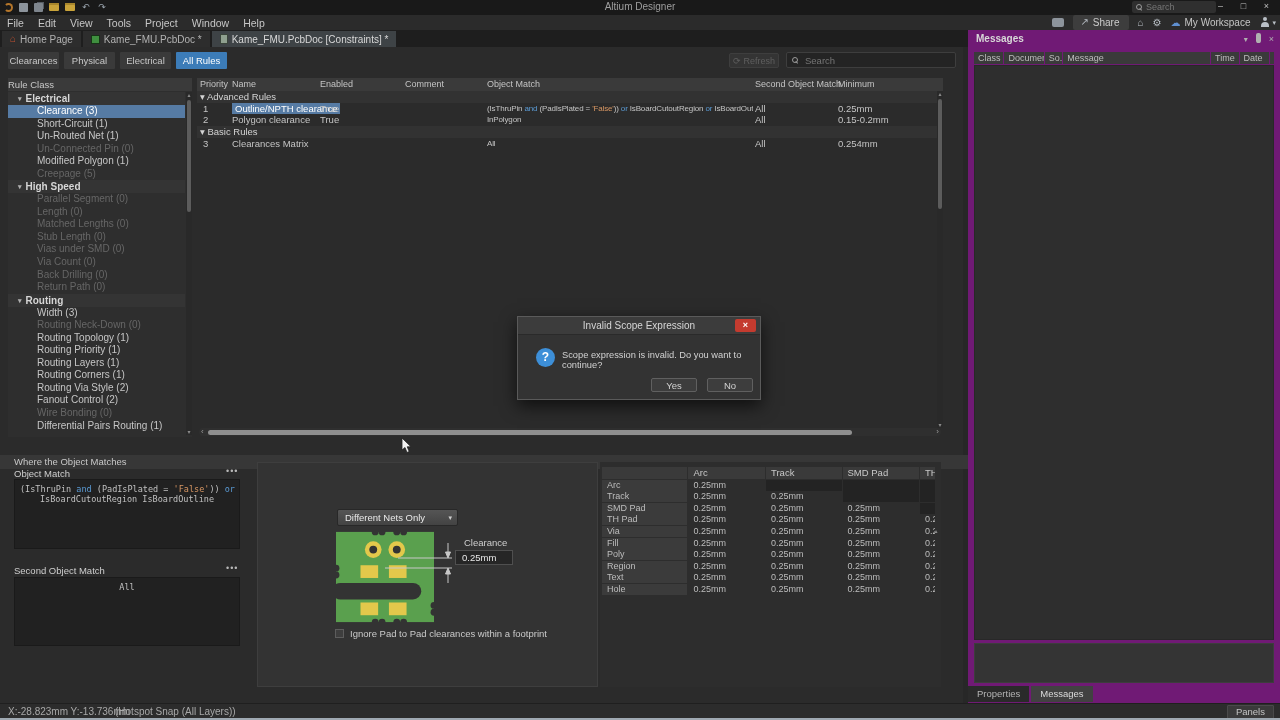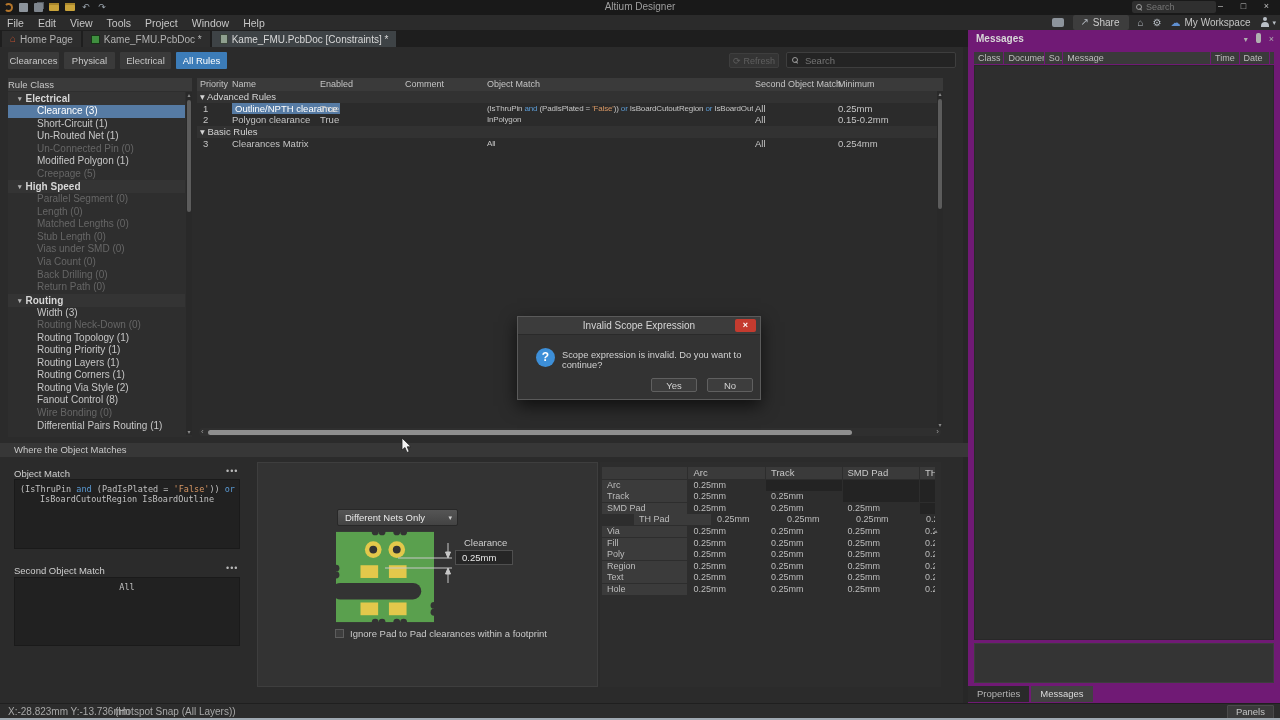--- a/index.html
+++ b/index.html
@@ -66,21 +66,21 @@
   .g-row.g-group{background:#323232;color:#d4d4d4;}
   .gc{position:absolute;top:0;line-height:11.65px;white-space:nowrap;}
   .gc .sel{background:var(--sel);color:#fff;padding:0 3px;}
   .gc.expr{font-size:8px;letter-spacing:-0.15px;width:266px;overflow:hidden;}
   .tk-kw{color:#5b9bd5;}
   .tk-str{color:#d79663;}
   .hscroll{position:absolute;height:8px;background:#2f2f2f;border-radius:4px;}
   .hthumb{position:absolute;top:1.5px;height:5px;background:#8f8f8f;border-radius:3px;}
   .harrow{position:absolute;top:0;font-size:8px;line-height:8px;color:#9a9a9a;}
   
-  .where-bar{position:absolute;left:0;top:396px;width:994px;height:14px;background:#373737;font-size:9.5px;color:#c8c8c8;line-height:14px;padding-left:14px;box-sizing:border-box;}
+  .where-bar{position:absolute;left:0;top:408px;width:994px;height:14px;background:#373737;font-size:9.5px;color:#c8c8c8;line-height:14px;padding-left:14px;box-sizing:border-box;}
   .om-label{position:absolute;font-size:9.5px;color:#cfcfcf;}
   .om-dots{position:absolute;color:#b8b8b8;font-size:9px;letter-spacing:1px;}
   .om-box{position:absolute;left:14px;width:226px;background:#212121;border:1px solid #1a1a1a;font-family:"DejaVu Sans Mono",monospace;font-size:8.5px;line-height:10px;padding:4px 5px;color:#c0c0c0;box-sizing:border-box;text-align:center;}
   
   .preview{position:absolute;left:257px;top:415px;width:341px;height:225px;background:#333333;border:1px solid #3e3e3e;box-sizing:border-box;}
   .dropdown{position:absolute;left:79px;top:46px;width:121px;height:17px;background:linear-gradient(#555,#434343);border:1px solid #282828;border-radius:2px;font-size:9.5px;color:#eaeaea;line-height:16px;padding-left:7px;box-sizing:border-box;}
   .dropdown .dd-arrow{position:absolute;right:5px;top:0;font-size:7px;color:#cfcfcf;line-height:16px;}
   .clr-label{position:absolute;left:206px;top:74px;font-size:9.5px;color:#cfcfcf;}
   .clr-input{position:absolute;left:197px;top:87px;width:58px;height:15px;background:#262626;border:1px solid #4f4f4f;font-size:9.5px;color:#e8e8e8;line-height:14px;padding-left:6px;box-sizing:border-box;}
   .chk{position:absolute;left:77px;top:166px;width:9px;height:9px;background:#3e3e3e;border:1px solid #5d5d5d;box-sizing:border-box;}
@@ -238,21 +238,21 @@
             <span class="tri">▾</span>
             <span>Routing</span>
           </div>
           <div class="tree-item">Width (3)</div>
           <div class="tree-item disabled">Routing Neck-Down (0)</div>
           <div class="tree-item">Routing Topology (1)</div>
           <div class="tree-item">Routing Priority (1)</div>
           <div class="tree-item">Routing Layers (1)</div>
           <div class="tree-item">Routing Corners (1)</div>
           <div class="tree-item">Routing Via Style (2)</div>
-          <div class="tree-item">Fanout Control (8)</div>
+          <div class="tree-item">Fanout Control (2)</div>
           <div class="tree-item disabled">Wire Bonding (0)</div>
           <div class="tree-item">Differential Pairs Routing (1)</div>
         </div>
       <div class="vscroll" style="right:0;top:14px;bottom:2px;">
         <span class="sarrow" style="top:0;">▴</span>
         <div class="vthumb" style="top:8px;height:112px;"></div>
         <span class="sarrow" style="bottom:0;">▾</span>
       </div>
     </div>
 
@@ -399,21 +399,21 @@
             <div class="m-cell m-empty" style="width: 15px;"></div>
           </div>
           <div class="m-row">
             <div class="m-cell m-label" style="width: 86px;">SMD Pad</div>
             <div class="m-cell m-val" style="width: 77px;">0.25mm</div>
             <div class="m-cell m-val" style="width: 76px;">0.25mm</div>
             <div class="m-cell m-val" style="width: 77px;">0.25mm</div>
             <div class="m-cell m-empty" style="width: 15px;"></div>
           </div>
           <div class="m-row">
-            <div class="m-cell m-label" style="width: 86px; margin-left: 32px;">TH Pad</div>
+            <div class="m-cell m-label" style="width: 86px;">TH Pad</div>
             <div class="m-cell m-val" style="width: 77px;">0.25mm</div>
             <div class="m-cell m-val" style="width: 76px;">0.25mm</div>
             <div class="m-cell m-val" style="width: 77px;">0.25mm</div>
             <div class="m-cell m-val" style="width: 15px;">0.2</div>
           </div>
           <div class="m-row">
             <div class="m-cell m-label" style="width: 86px;">Via</div>
             <div class="m-cell m-val" style="width: 77px;">0.25mm</div>
             <div class="m-cell m-val" style="width: 76px;">0.25mm</div>
             <div class="m-cell m-val" style="width: 77px;">0.25mm</div>

